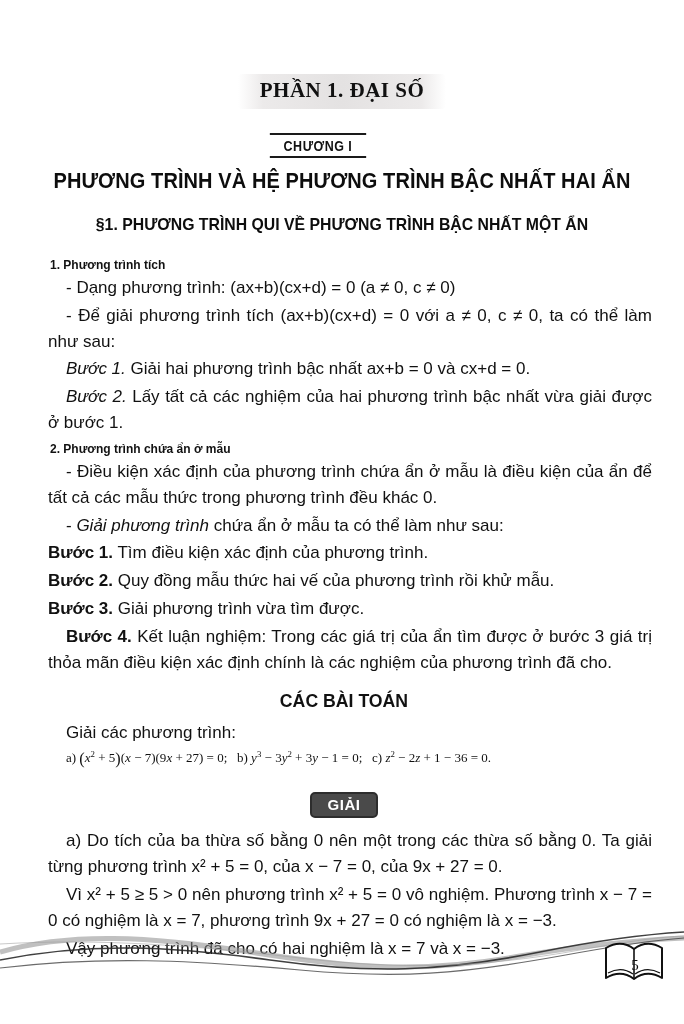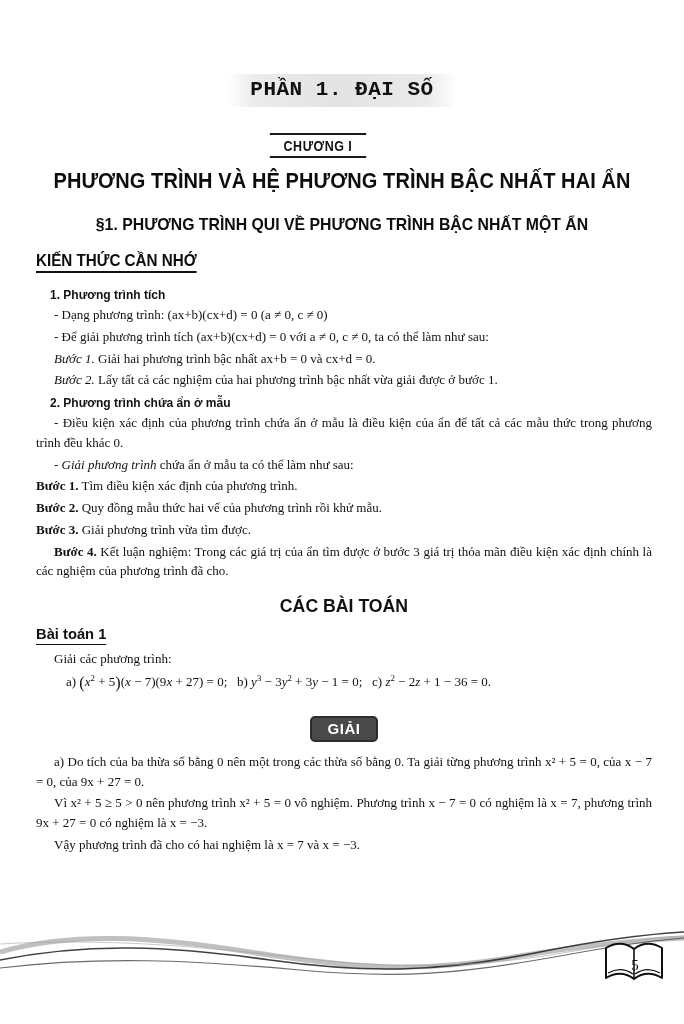--- a/index.html
+++ b/index.html
@@ -26,21 +26,21 @@
     top: 74px;
     left: 0;
     width: 684px;
     text-align: center;
   }
   .part-banner {
     display: inline-block;
     padding: 4px 22px 6px 22px;
     background: linear-gradient(90deg,#ffffff 0%,#eceaea 12%,#e4e2e2 50%,#eceaea 88%,#ffffff 100%);
     border-radius: 4px;
-    font-family: Liberation Mono, monospace;
+    font-family: Liberation Serif, serif;
     font-weight: bold;
     font-size: 21px;
     letter-spacing: 0.5px;
     color: #111;
     white-space: nowrap;
   }
 
   
   .chapter-wrap {
     position: absolute;
@@ -109,24 +109,24 @@
     transform-origin: left center;
   }
   .num-head {
     font-family: Liberation Sans, sans-serif;
     font-weight: bold;
     font-size: 12px;
     margin: 6px 0 3px 0;
     padding-left: 14px;
   }
   p.body {
-    font-family: Liberation Serif, serif;
-    font-size: 13px;
+    font-family: Liberation Sans, sans-serif;
+    font-size: 17px;
     line-height: 1.52;
-    margin: 0 0 2px 0;
+    margin: 0 0 2px 12px;
     text-align: justify;
     text-indent: 0;
   }
   p.body.hang {
     text-indent: 18px;
   }
   .it { font-style: italic; }
   .bd { font-weight: bold; }
   .mj {
     font-family: "Liberation Serif", serif;
@@ -234,43 +234,37 @@
 
   <div class="chapter-wrap">
     <div class="chapter-box">CHƯƠNG I</div>
   </div>
 
   <div class="unit-title">PHƯƠNG TRÌNH VÀ HỆ PHƯƠNG TRÌNH BẬC NHẤT HAI ẨN</div>
   <div class="section-title">§1. PHƯƠNG TRÌNH QUI VỀ PHƯƠNG TRÌNH BẬC NHẤT MỘT ẨN</div>
 
   <div class="content">
 
-    <div>
-      <span class="heading-underline">KIẾN THỨC CẦN NHỚ</span>
-    </div>
 
     <div class="num-head">1. Phương trình tích</div>
     <p class="body hang">- Dạng phương trình: (ax+b)(cx+d) = 0 (a ≠ 0, c ≠ 0)</p>
     <p class="body hang">- Để giải phương trình tích (ax+b)(cx+d) = 0 với a ≠ 0, c ≠ 0, ta có thể làm như sau:</p>
     <p class="body hang"><span class="it">Bước 1.</span><span> Giải hai phương trình bậc nhất ax+b = 0 và cx+d = 0.</span></p>
     <p class="body hang"><span class="it">Bước 2.</span><span> Lấy tất cả các nghiệm của hai phương trình bậc nhất vừa giải được ở bước 1.</span></p>
 
     <div class="num-head">2. Phương trình chứa ẩn ở mẫu</div>
     <p class="body hang">- Điều kiện xác định của phương trình chứa ẩn ở mẫu là điều kiện của ẩn để tất cả các mẫu thức trong phương trình đều khác 0.</p>
     <p class="body hang"><span>- </span><span class="it">Giải phương trình</span><span> chứa ẩn ở mẫu ta có thể làm như sau:</span></p>
     <p class="body"><span class="bd">Bước 1.</span><span> Tìm điều kiện xác định của phương trình.</span></p>
     <p class="body"><span class="bd">Bước 2.</span><span> Quy đồng mẫu thức hai vế của phương trình rồi khử mẫu.</span></p>
     <p class="body"><span class="bd">Bước 3.</span><span> Giải phương trình vừa tìm được.</span></p>
     <p class="body hang"><span class="bd">Bước 4.</span><span> Kết luận nghiệm: Trong các giá trị của ẩn tìm được ở bước 3 giá trị thỏa mãn điều kiện xác định chính là các nghiệm của phương trình đã cho.</span></p>
 
     <div class="cbt">CÁC BÀI TOÁN</div>
 
-    <div>
-      <span class="problem-head">Bài toán 1</span>
-    </div>
     <p class="body hang">Giải các phương trình:</p>
 
     <div class="eq-line">
       <span>a)</span>
       <span class="mj">
         <span class="paren-big">(</span><span class="mvar">x</span><sup class="pw">2</sup> + 5<span class="paren-big">)</span>(<span class="mvar">x</span> − 7)(9<span class="mvar">x</span> + 27) = 0;
       </span>
       &nbsp;
       <span>b)</span>
       <span class="mj">

